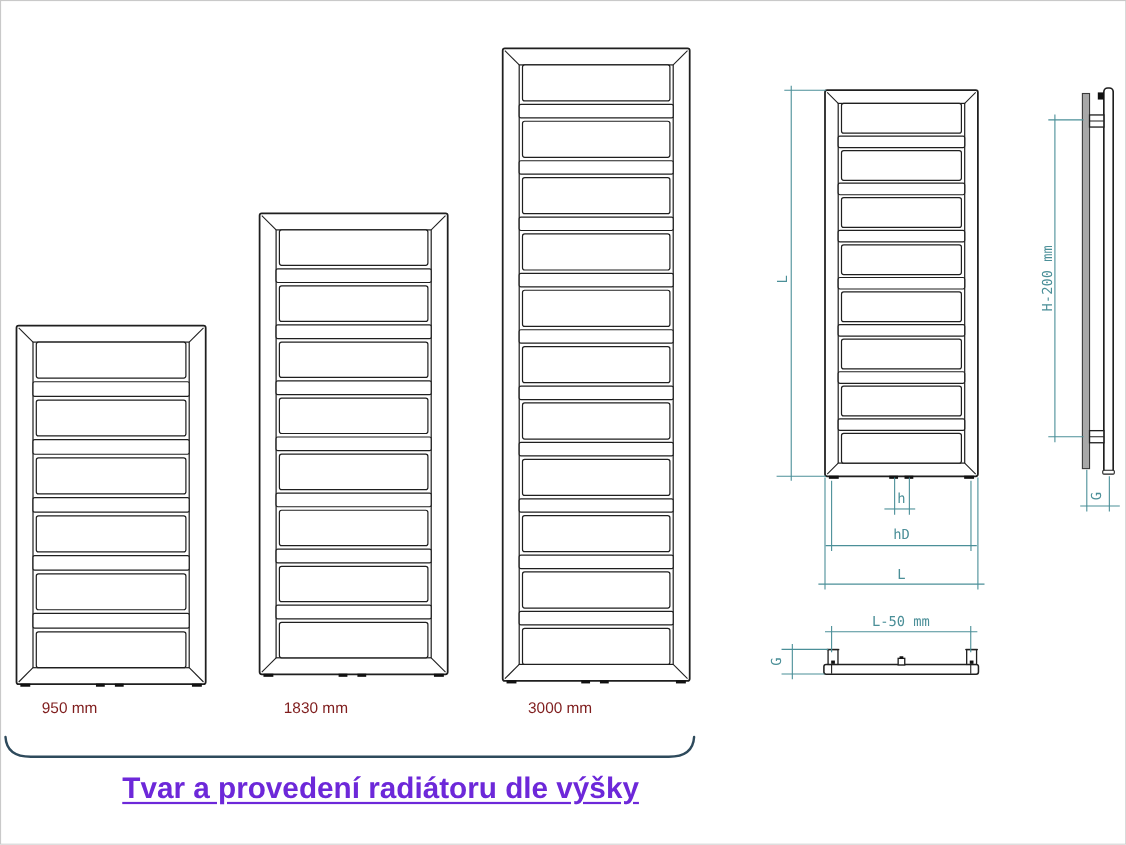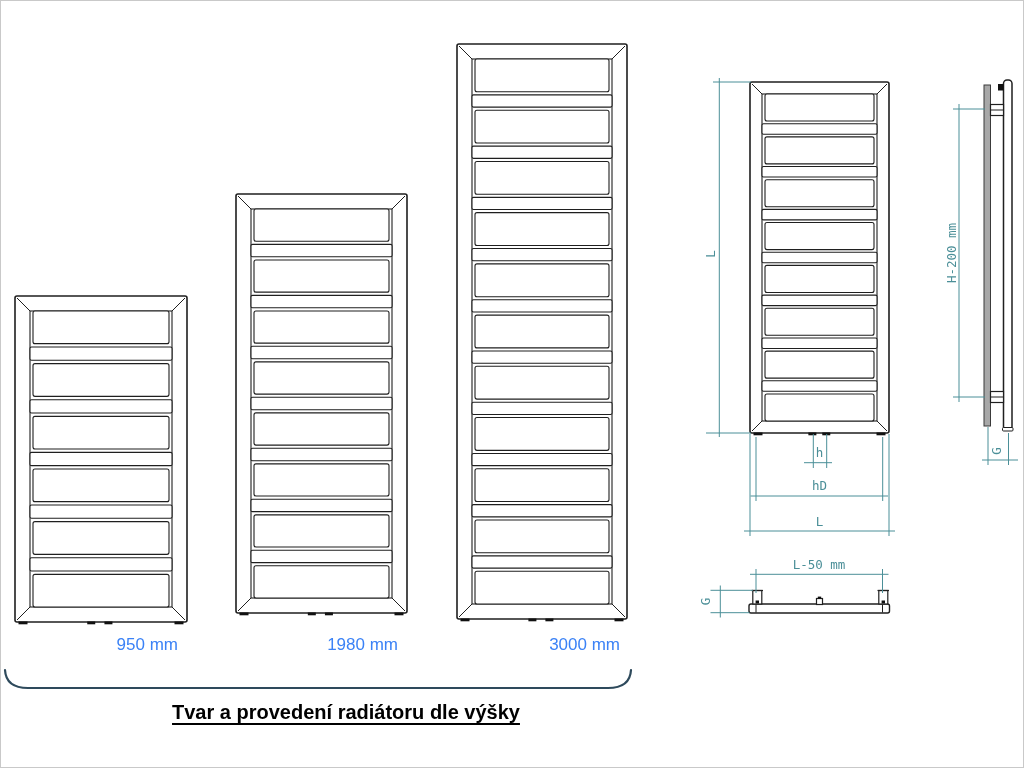--- a/index.html
+++ b/index.html
@@ -15,31 +15,31 @@
   .ln{stroke:#1f1f1f;fill:#ffffff;}
   .dimln{stroke:#4b8f98;stroke-width:1;fill:none;}
   text.dimtxt{
     fill:#4b8f98;
     font-family:"DejaVu Sans Mono",monospace;
     font-size:12.5px;
   }
   .mm-label{
     position:absolute;
     width:140px;
-    text-align:right;
-    font-size:17px;
-    color:#3b82f6;
+    text-align:left;
+    font-size:14px;
+    color:#7f1d1d;
   }
   .title{
     position:absolute;
     top:700px;left:0;width:690px;
     text-align:center;
-    font-size:20px;
+    font-size:27px;
     font-weight:bold;
-    color:#000000;
+    color:#6d28d9;
   }
   .title span{
     text-decoration:underline;
     text-underline-offset:4px;
   }
 </style>
 </head>
 <body>
 
 <div class="canvas">
@@ -230,20 +230,20 @@
       <line class="dimln" x1="709.5" y1="589.3" x2="752" y2="589.3"></line>
       <line class="dimln" x1="709.5" y1="611.7" x2="748.5" y2="611.7"></line>
       <line class="dimln" x1="719.3" y1="584.5" x2="719.3" y2="616.5"></line>
       <text class="dimtxt" transform="rotate(-90 709 600.5)" x="709" y="600.5" text-anchor="middle">G</text>
     </g>
 
     <path d="M4,669 Q5,687 27,687 L607,687 Q629,687 630,669" fill="none" stroke="#2e4a5c" stroke-width="2.2" stroke-linecap="round"></path>
   </svg>
 
   <div class="mm-label" style="left:37px;top:634px;">950 mm</div>
-  <div class="mm-label" style="left:257px;top:634px;">1980 mm</div>
+  <div class="mm-label" style="left:257px;top:634px;">1830 mm</div>
   <div class="mm-label" style="left:479px;top:634px;">3000 mm</div>
 
   <div class="title">
     <span>Tvar a provedení radiátoru dle výšky</span>
   </div>
 
 </div>
 
 </body></html>

